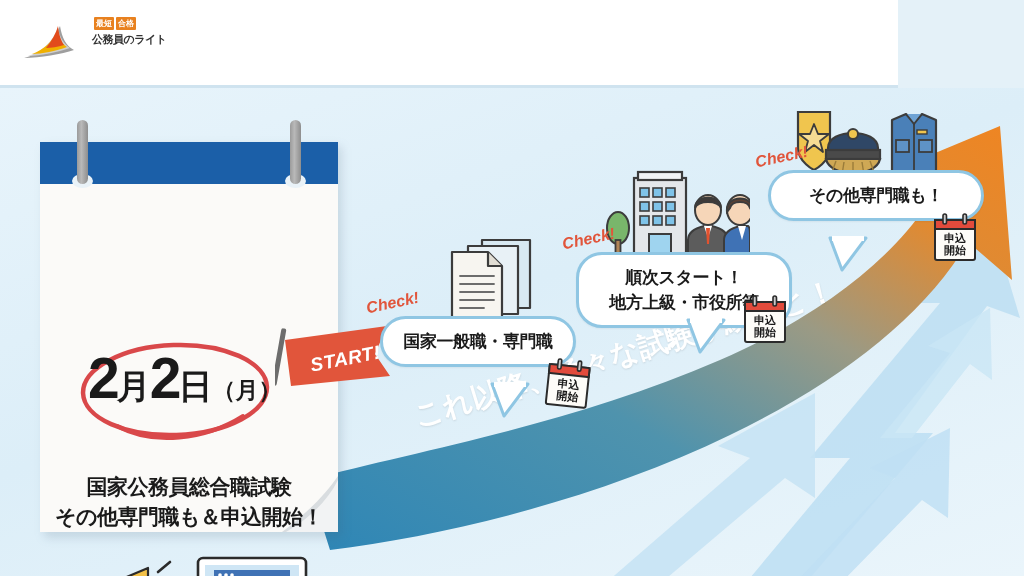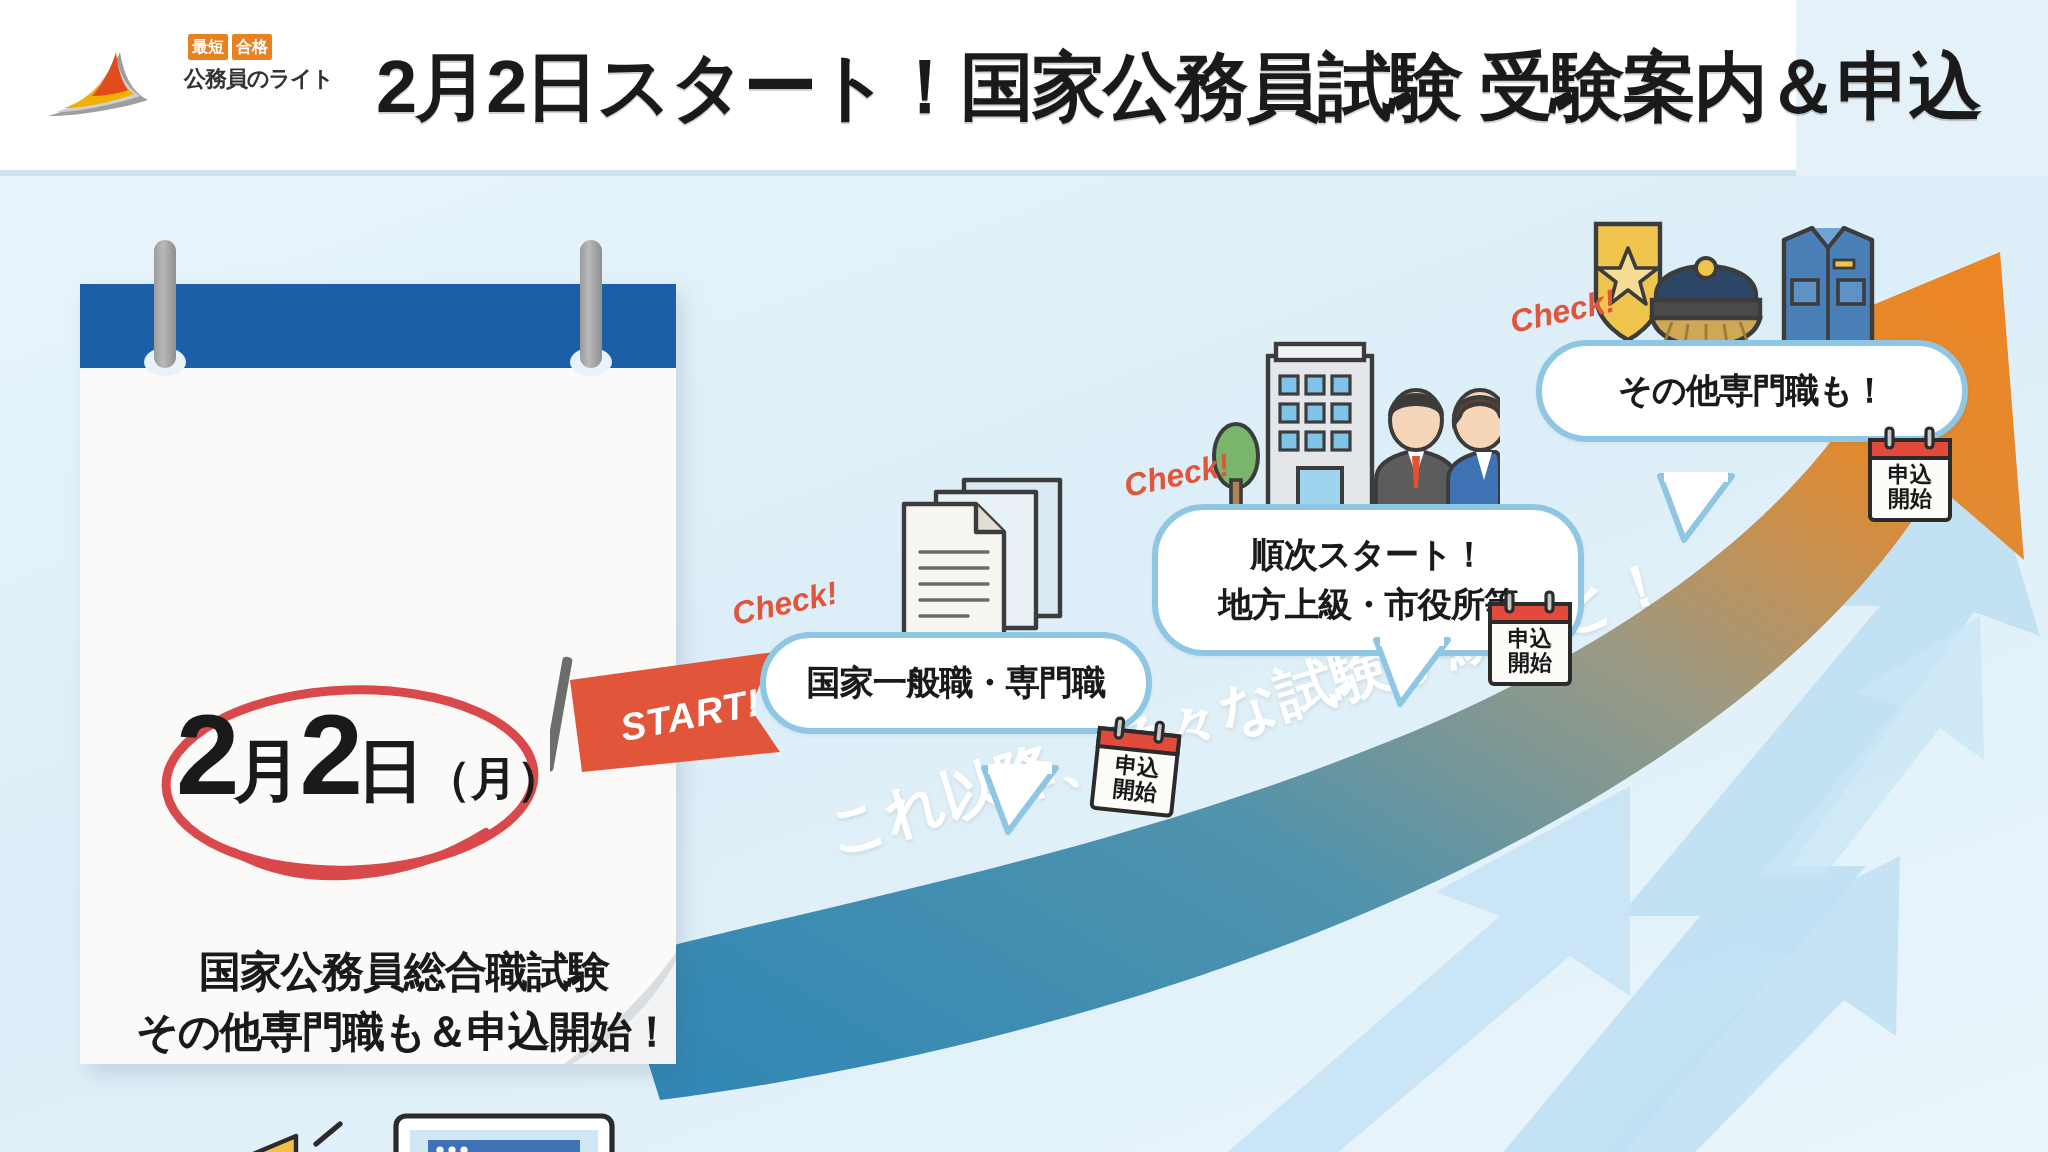--- a/index.html
+++ b/index.html
@@ -82,21 +82,21 @@
   .d-small{ font-size:23px; font-weight:bold; color:#1a1a1a; margin-left:1px; line-height:1; }
 
   #start-flag { position:absolute; left:235px; top:182px; width:118px; height:72px; z-index:28; }
   #start-flag-text{
     position:absolute; left:270px; top:206px; z-index:29;
     transform:rotate(-11deg);
     font-size:19px; font-style:italic; font-weight:bold; color:#ffffff;
     letter-spacing:0.5px; white-space:nowrap;
   }
 
-  #cal-lines { position:absolute; left:0; top:330px; width:298px; z-index:27; text-align:center;margin-left:13px; }
+  #cal-lines { position:absolute; left:0; top:330px; width:298px; z-index:27; text-align:center; }
   .cal-line { font-size:21px; font-weight:bold; color:#1a1a1a; letter-spacing:-0.5px; line-height:30px; white-space:nowrap; }
 
   #cal-illus { position:absolute; left:18px; top:412px; width:262px; height:108px; z-index:27; }
 
   
   .bubble { position:absolute; z-index:40; }
   .bubble-box {
     position:relative; background:#ffffff; border:3px solid #8fc6e3;
     border-radius:26px; padding:10px 16px 10px 16px; text-align:center;
     box-shadow:0 1px 2px rgba(0,0,0,0.05);
@@ -371,16 +371,15 @@
         <path d="M6 32 C20 28, 30 18, 36 4 C38 14, 42 20, 48 24 C36 28, 18 32, 6 32 Z" fill="#cfcfcf"></path>
         <path d="M10 30 C22 26, 31 17, 36 6 C37 15, 40 20, 45 23 C34 27, 20 30, 10 30 Z" fill="#f0b000"></path>
         <path d="M24 24 C30 17, 34 9, 36 2 C37 11, 39 17, 42 21 C36 23, 29 24, 24 24 Z" fill="#e24b1c"></path>
       </svg>
       <div id="logo-badges">
         <span class="logo-badge">最短</span>
         <span class="logo-badge">合格</span>
       </div>
       <div id="logo-name">公務員のライト</div>
     </div>
-    <div id="header-title">2月2日スタート！国家公務員試験 受験案内＆申込</div>
   </div>
 
 </div>
 
 </body></html>

